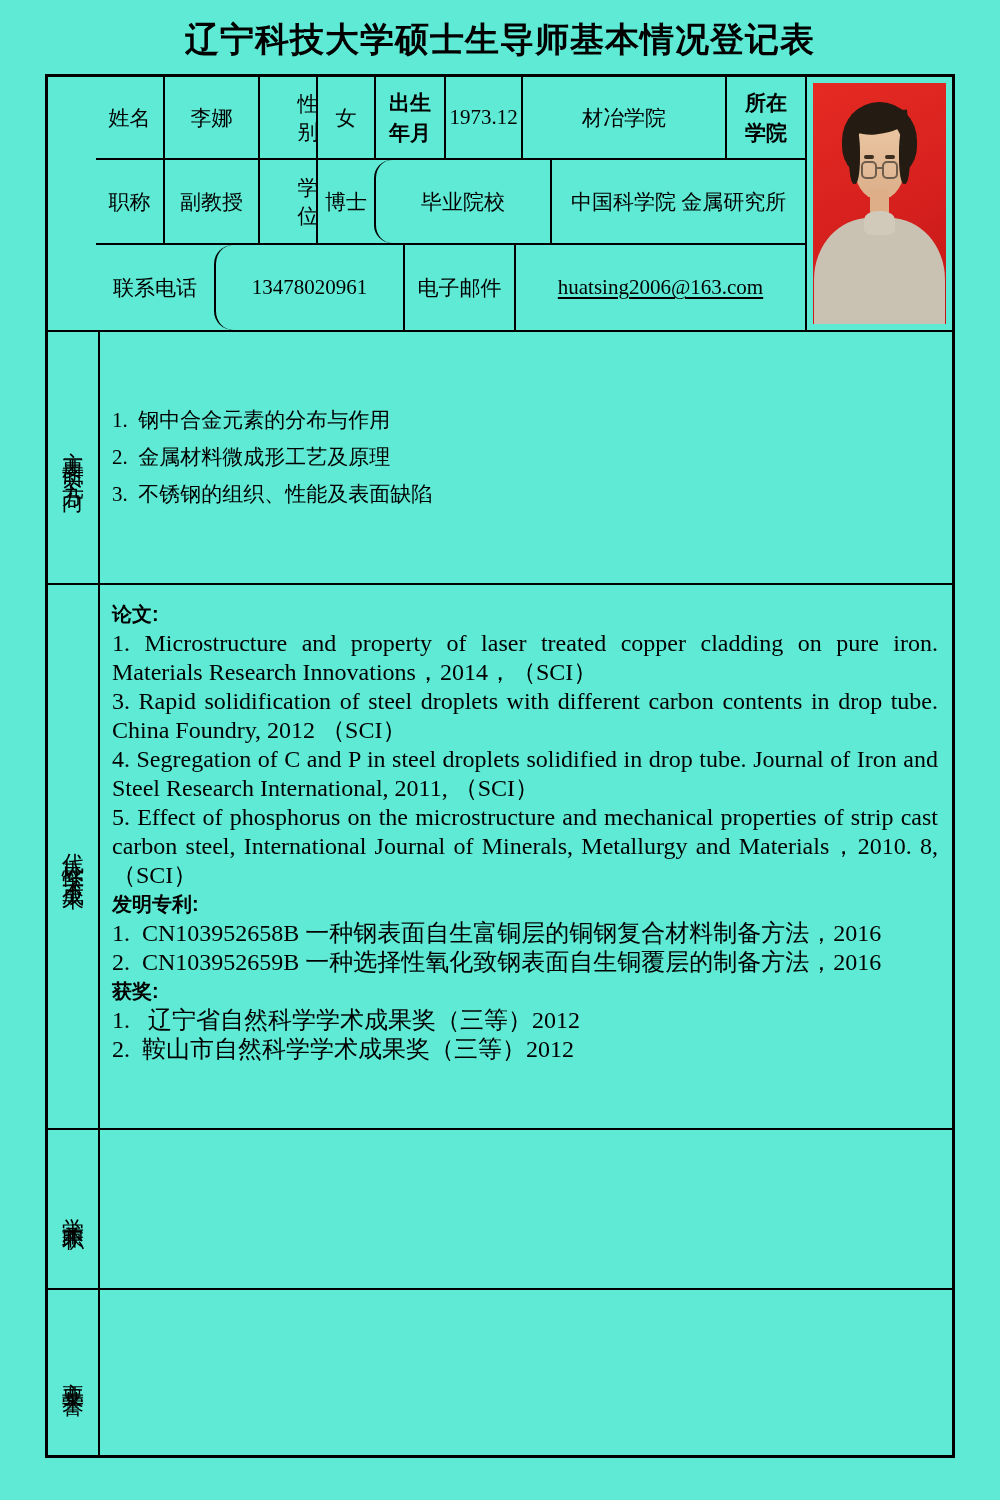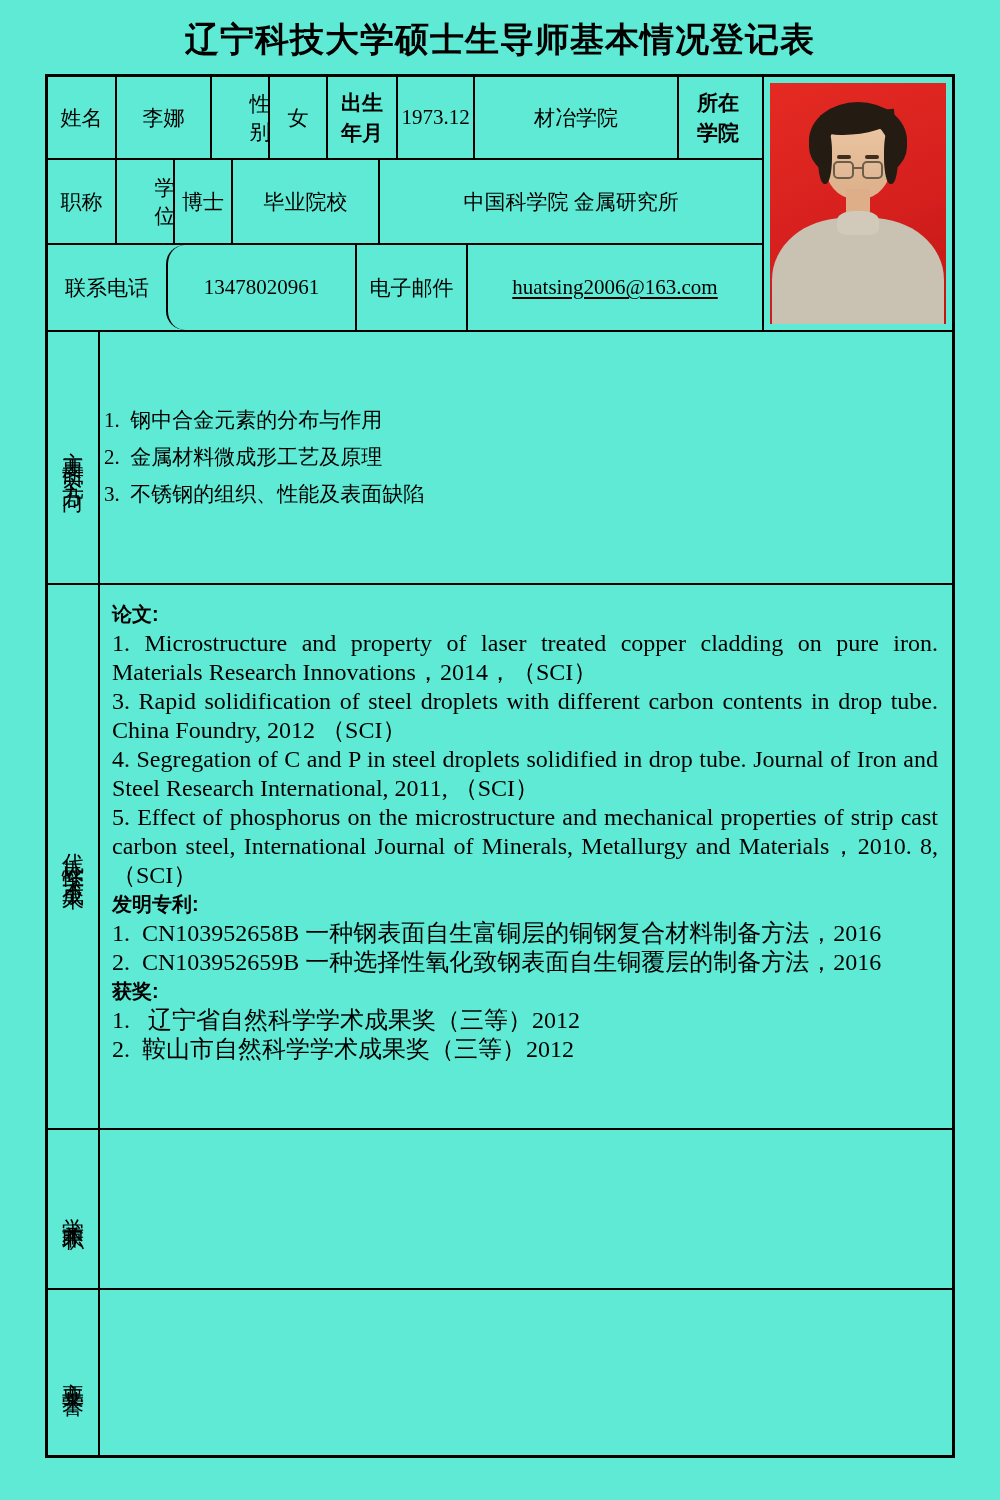--- a/index.html
+++ b/index.html
@@ -24,39 +24,39 @@
   .form-table {
     width:910px;
     margin:12px auto 0 auto;
     border:3px solid #000;
     box-sizing:border-box;
   }
   .form-table, .form-table * { box-sizing:border-box; }
 
   
   .sec-top { display:flex; height:255px; border-bottom:2px solid #000; }
-  .sec-top-left { width:714px; display:flex; flex-direction:column; }
+  .sec-top-left { width:714px; display:flex; flex-direction:column;margin-left:48px; }
   .trow { display:flex; width:100%; }
   .trow-1 { height:83px; border-bottom:2px solid #000; }
   .trow-2 { height:85px; border-bottom:2px solid #000; }
   .trow-3 { flex:1; }
 
   .cell {
     display:flex; align-items:center; justify-content:center;
     text-align:center;
     font-size:21px;
     border-left:2px solid #000;
     overflow:hidden;
   }
   .trow .cell:first-child { border-left:none; }
 
   .w-c1{width:67px;} .w-c2{width:95px;} .w-c3{width:58px;padding-left:40px;} .w-c4{width:58px;}
   .w-c5{width:70px;} .w-c6{width:77px;} .w-c7{width:80px;} .w-c8{width:204px;}
   .w-p1{width:118px;} .w-p2{width:189px;border-radius:19px;} .w-p3{width:111px;} .w-p4{flex:1;}
-  .w-s1{width:147px;} .w-s2{flex:1;}
+  .w-s1{width:176px;border-radius:18px;} .w-s2{flex:1;}
 
   .two-line { width:46px; line-height:30px; display:block;font-weight:bold; }
 
   .email-link { text-decoration:underline; text-underline-offset:3px; cursor:pointer; }
 
   
   .photo-cell { width:190px; border-left:2px solid #000; padding:6px; display:flex; }
   .photo { flex:1; position:relative; overflow:hidden;
     background:linear-gradient(155deg,#e52a22 0%,#d6201e 55%,#bf1715 100%); }
   .photo div { position:absolute; }
@@ -89,21 +89,21 @@
     font-size:22px; line-height:50px;
   }
   .ls-research { letter-spacing:8px; }
   .ls-achieve  { letter-spacing:6px; }
   .ls-small    { letter-spacing:4px; }
 
   .content-cell { flex:1; border-left:2px solid #000; }
 
   .research-content {
     display:flex; flex-direction:column; justify-content:center;
-    padding-left:4px;
+    padding-left:12px;
   }
   .research-item {
     font-size:21px; line-height:37px;
     white-space:pre-wrap;
   }
 
   .achieve-content { padding:15px 14px 0 12px; }
   .ach-line { font-size:24px; line-height:29px; text-align:justify; }
   .ach-header {
     font-family:"Liberation Sans","DejaVu Sans",sans-serif;
@@ -133,20 +133,21 @@
           </div>
           <div class="cell w-c6">1973.12</div>
           <div class="cell w-c8">材冶学院</div>
           <div class="cell w-c7">
             <span class="two-line">所在学院</span>
           </div>
         </div>
 
         <div class="trow trow-2">
           <div class="cell w-c1">职称</div>
+          <div class="cell w-c2">副教授</div>
           <div class="cell w-c3">学位</div>
           <div class="cell w-c4">博士</div>
           <div class="cell w-s1">毕业院校</div>
           <div class="cell w-s2">中国科学院 金属研究所</div>
         </div>
 
         <div class="trow trow-3">
           <div class="cell w-p1">联系电话</div>
           <div class="cell w-p2">13478020961</div>
           <div class="cell w-p3">电子邮件</div>

